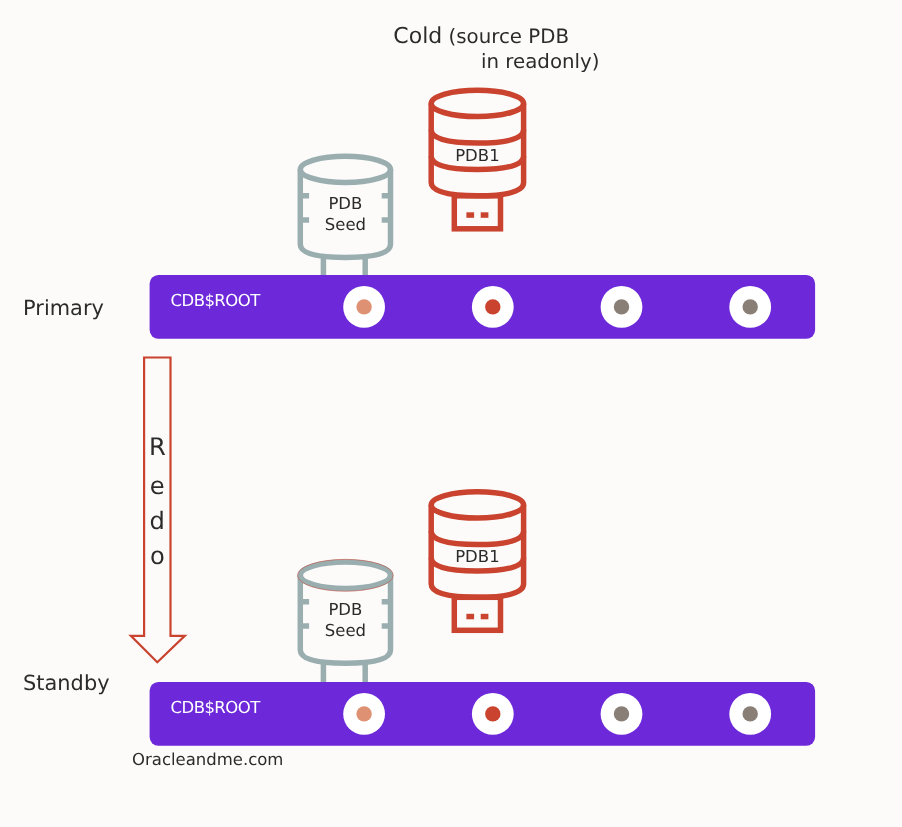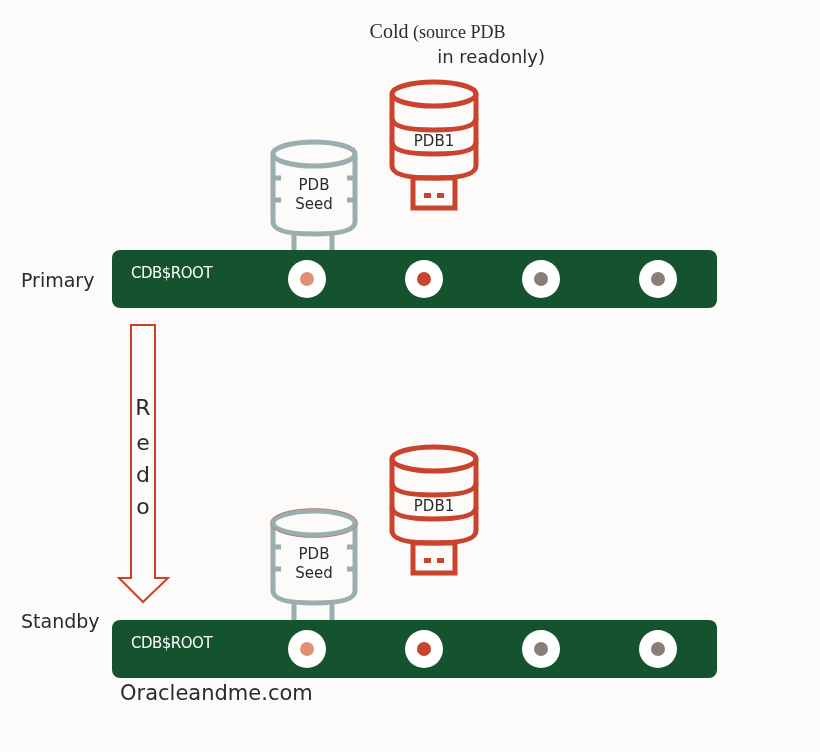--- a/index.html
+++ b/index.html
@@ -11,43 +11,43 @@
       font-family: "DejaVu Sans", sans-serif;
       color: #2b2b2b;
     }
     .abs { position: absolute; }
     .title-line {
       position: absolute; left: 330px; width: 215px; text-align: center;
       font-size: 18px; color: #2b2b2b;
     }
     .title-line .big { font-size: 20px; }
     .cdb-bar {
-      position: absolute; left: 112px; width: 605px; height: 58px;
-      background: #14532d; border-radius: 8px;
+      position: absolute; left: 136px; width: 605px; height: 58px;
+      background: #6d28d9; border-radius: 8px;
     }
     .cdb-label {
       position: absolute; left: 19px; top: 14px;
       color: #ffffff; font-size: 15px; letter-spacing: -0.5px;
     }
     .slot {
       position: absolute; top: 10px; width: 38px; height: 38px;
       border-radius: 50%; background: #ffffff;
     }
     .slot .dot {
       position: absolute; left: 12px; top: 12px; width: 14px; height: 14px; border-radius: 50%;
     }
     .side-label { position: absolute; left: 21px; font-size: 19px; color: #2b2b2b; }
     .redo-letter { position: absolute; font-size: 22px; color: #2b2b2b; width: 20px; text-align: center; }
-    .footer-credit { position: absolute; left: 120px; top: 681px; font-size: 21px; color: #2b2b2b; }
+    .footer-credit { position: absolute; left: 120px; top: 681px; font-size: 15px; color: #2b2b2b; }
     svg text { font-family: "DejaVu Sans", sans-serif; }
   </style>
 </head>
 <body>
 
-<div class="title-line" style="top:20px;font-family:Liberation Serif, serif;">
+<div class="title-line" style="top:20px;">
   <span class="big">Cold</span>
   <span>(source PDB</span>
 </div>
 <div class="title-line" style="top:46px;text-align:right;">in readonly)</div>
 
 <svg class="abs" style="left:386px; top:78px;" width="96" height="134" viewBox="0 0 96 134">
   <g fill="none" stroke="#c9432f" stroke-width="5">
     <ellipse cx="48" cy="16" rx="42" ry="12"></ellipse>
     <path d="M6 16 V88 Q6 100 48 100 Q90 100 90 88 V16"></path>
     <path d="M6 40 Q6 52 48 52 Q90 52 90 40"></path>

